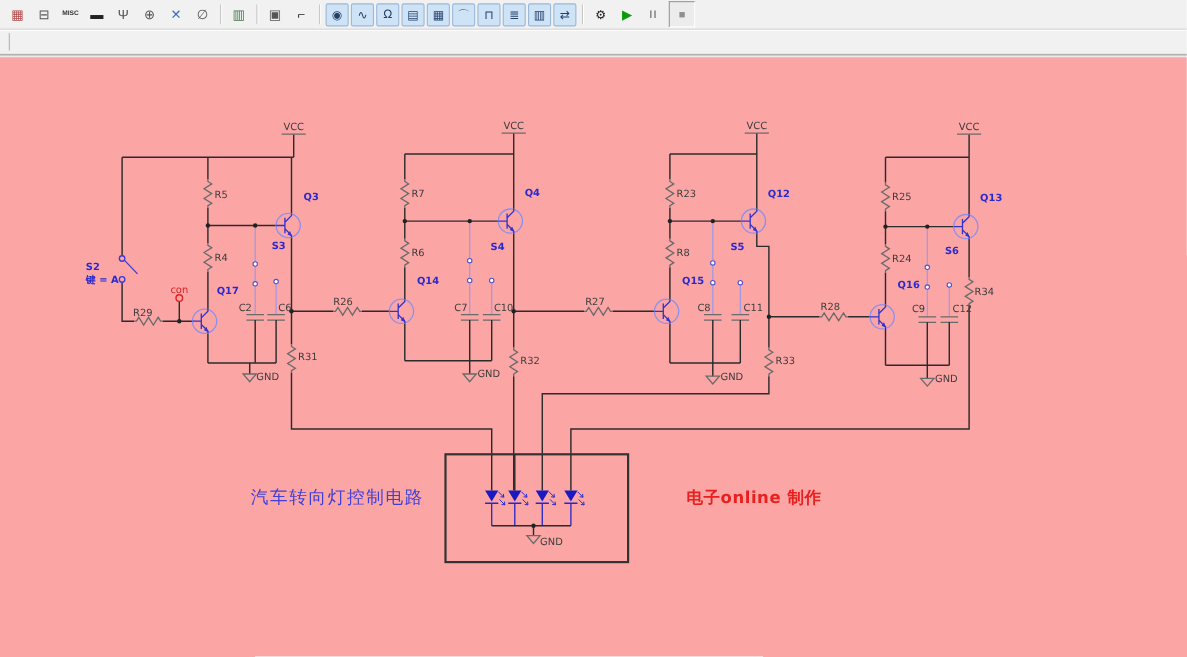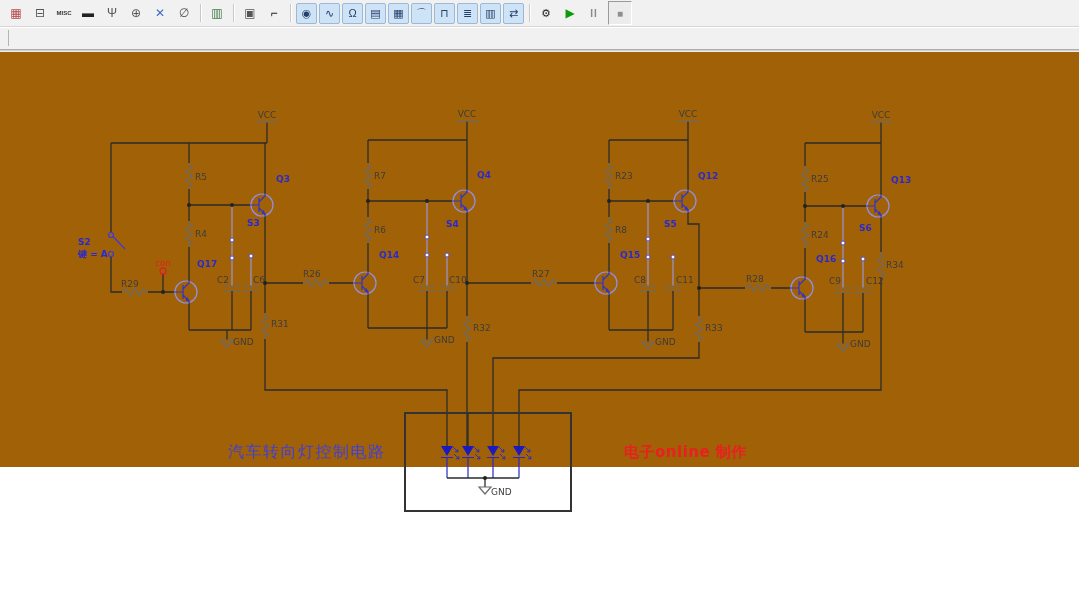--- a/index.html
+++ b/index.html
@@ -25,21 +25,21 @@
   .sep{display:inline-block;width:1px;height:18px;background:#c8c8c8;margin:0 4px;
        box-shadow:1px 0 0 #ffffff;}
   .run{font-size:11px;}
   .run.play{color:#0a9a0a;font-size:12px;}
   .run.pause{color:#8a8a8a;font-weight:bold;font-size:10px;letter-spacing:1px;}
   .stopbox{width:22px;height:22px;display:inline-flex;align-items:center;justify-content:center;
            border:1px solid #9a9a9a;border-right-color:#fff;border-bottom-color:#fff;
            background:#ececec;margin-left:2px;}
   .stopbox .sq{color:#8f8f8f;font-size:10px;}
   
-  .canvas{position:absolute;left:0;top:52px;width:1079px;height:415px;background:#a16207;}
+  .canvas{position:absolute;left:0;top:52px;width:1079px;height:545px;background:#fca5a5;}
   svg text{font-family:"DejaVu Sans","Liberation Sans",sans-serif;}
   .w{stroke:#2b2b2b;stroke-width:1.3;fill:none;}
   .sym{stroke:#6a6a6a;stroke-width:1.2;fill:none;}
   .bl{stroke:#9a9ae8;stroke-width:1.1;fill:none;}
   .blc{stroke:#5050d0;stroke-width:1;fill:#ffffff;}
   .tr-c{stroke:#9090e8;stroke-width:1.2;fill:none;}
   .tr-i{stroke:#3232cc;stroke-width:1.2;fill:none;}
   .tr-a{fill:#3232cc;stroke:none;}
   .sw{stroke:#3a3ad8;stroke-width:1.2;fill:none;}
   .jd{fill:#222;stroke:none;}

